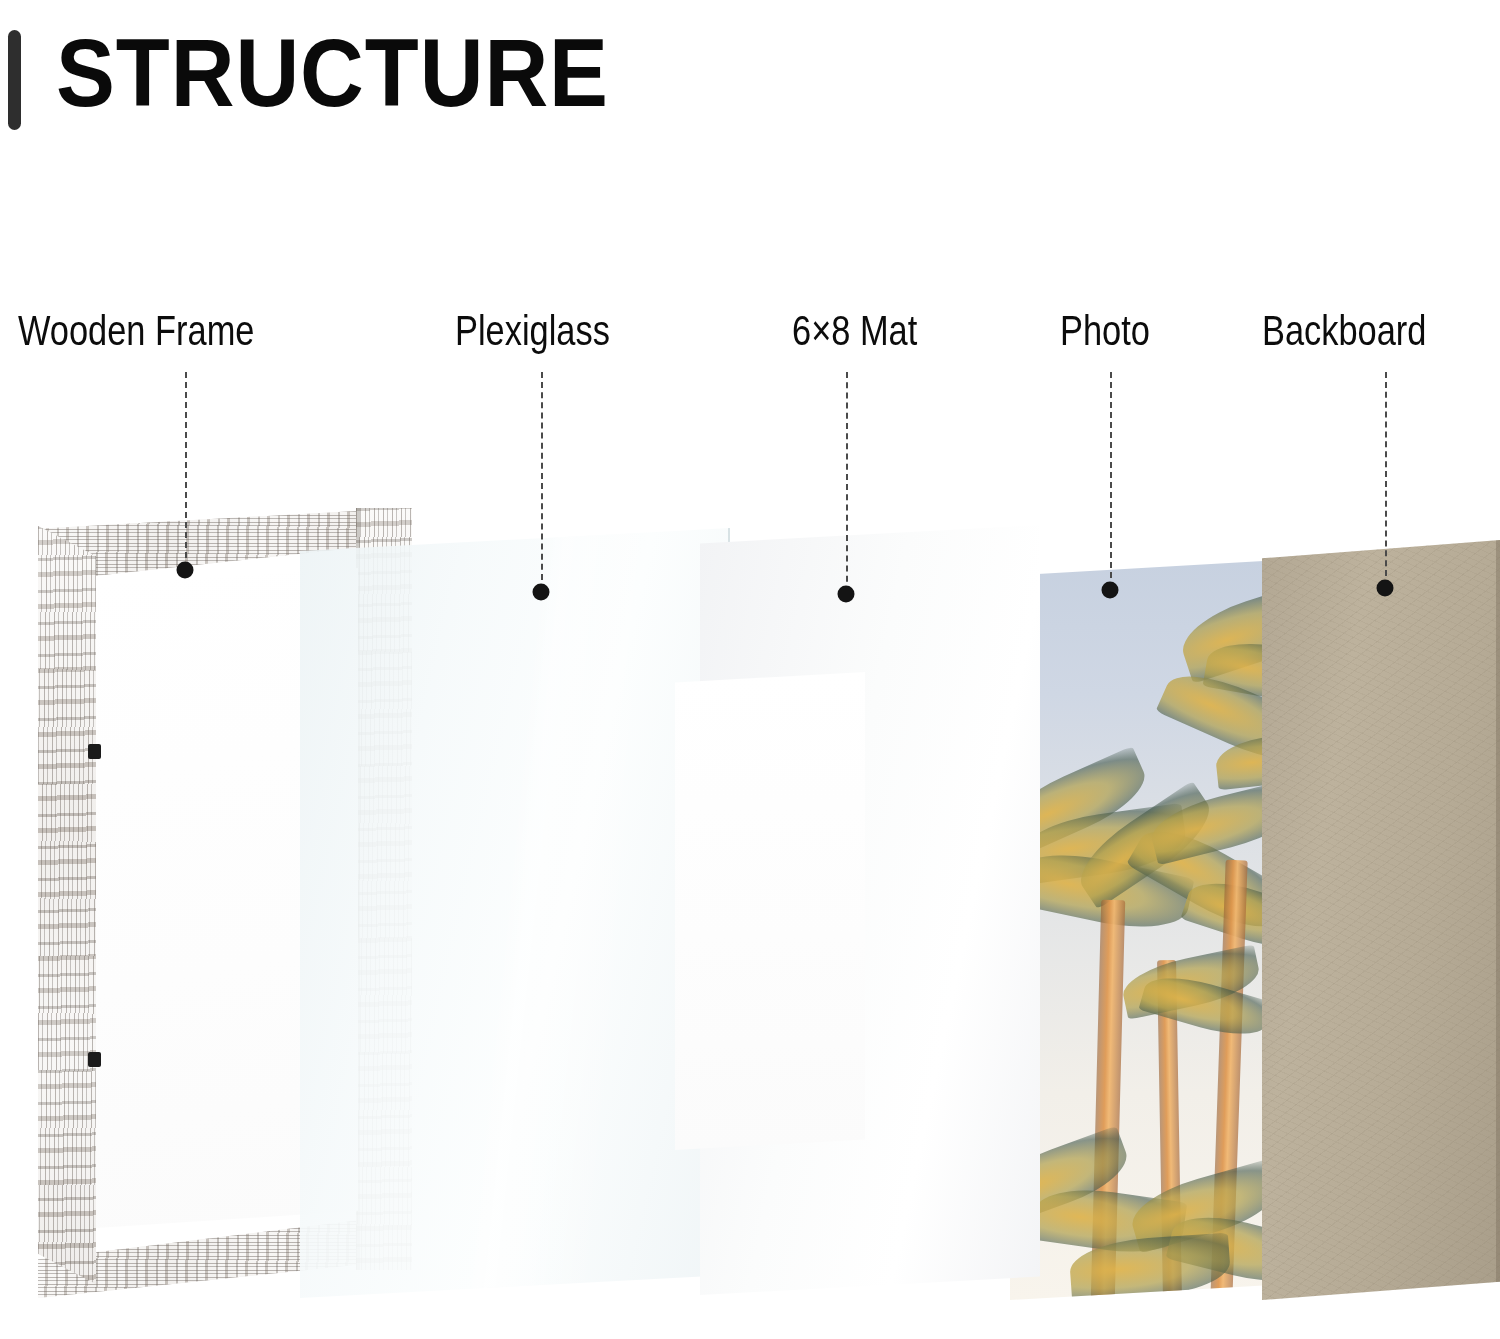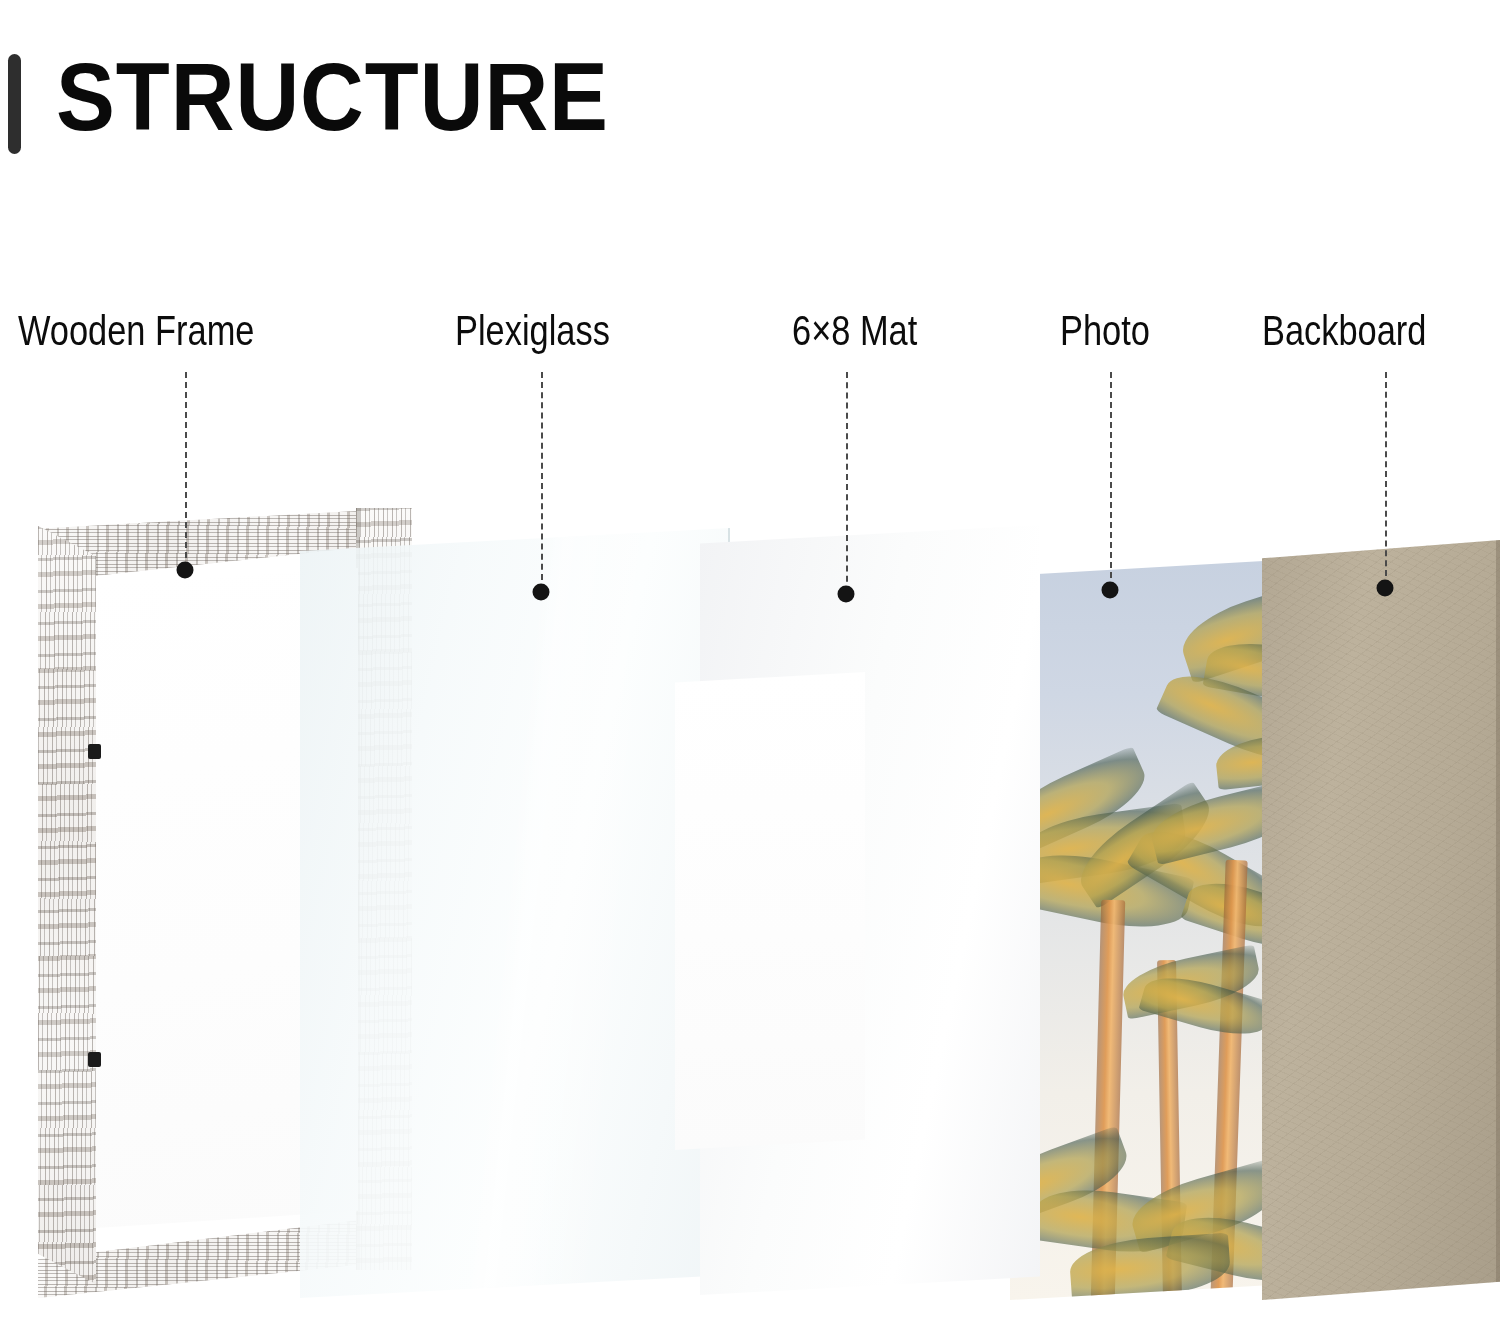--- a/index.html
+++ b/index.html
@@ -1,20 +1,20 @@
 <!DOCTYPE html>
 <html><head>
 <meta charset="utf-8">
 <style>
   html,body{margin:0;padding:0;background:#ffffff;}
   body{width:1500px;height:1339px;position:relative;overflow:hidden;
        font-family:"Liberation Sans","DejaVu Sans",sans-serif;}
 
   
-  #title-bar{position:absolute;left:0;top:14px;width:740px;height:110px;margin-top:24px;}
+  #title-bar{position:absolute;left:0;top:14px;width:740px;height:110px;}
   #title-accent{position:absolute;left:8px;top:16px;width:13px;height:100px;
                 background:#2e2e2e;border-radius:7px;}
   #title-text{position:absolute;left:56px;top:4px;font-size:96px;line-height:110px;
               font-weight:bold;color:#0a0a0a;letter-spacing:1px;
               transform:scaleX(0.92);transform-origin:left center;white-space:nowrap;}
 
   
   .layer-label{position:absolute;font-size:43px;line-height:48px;color:#0c0c0c;
                white-space:nowrap;transform:scaleX(0.80);transform-origin:left center;}
 

